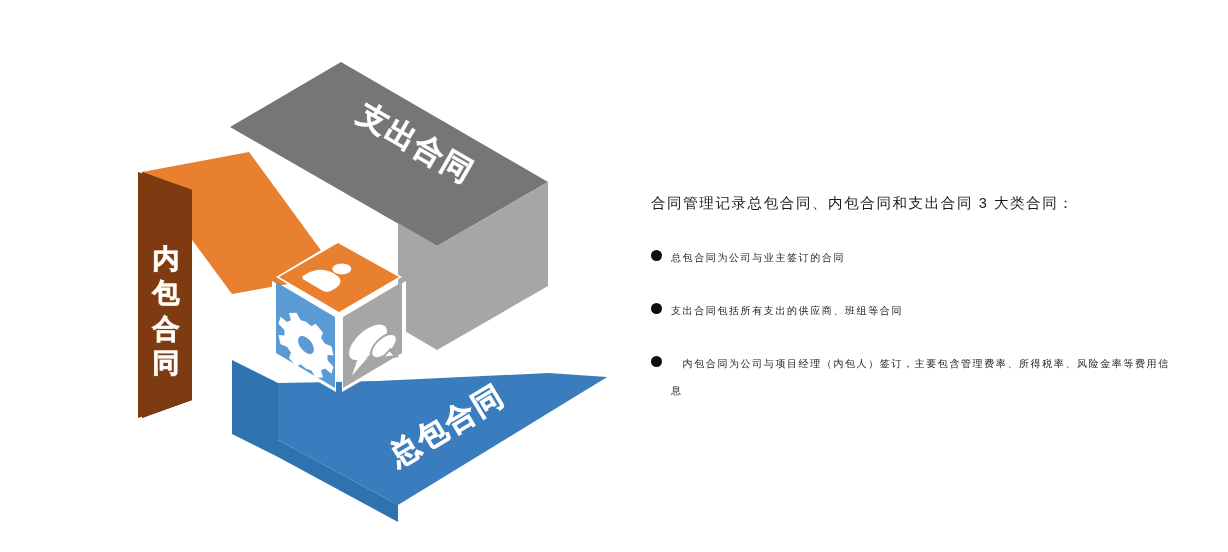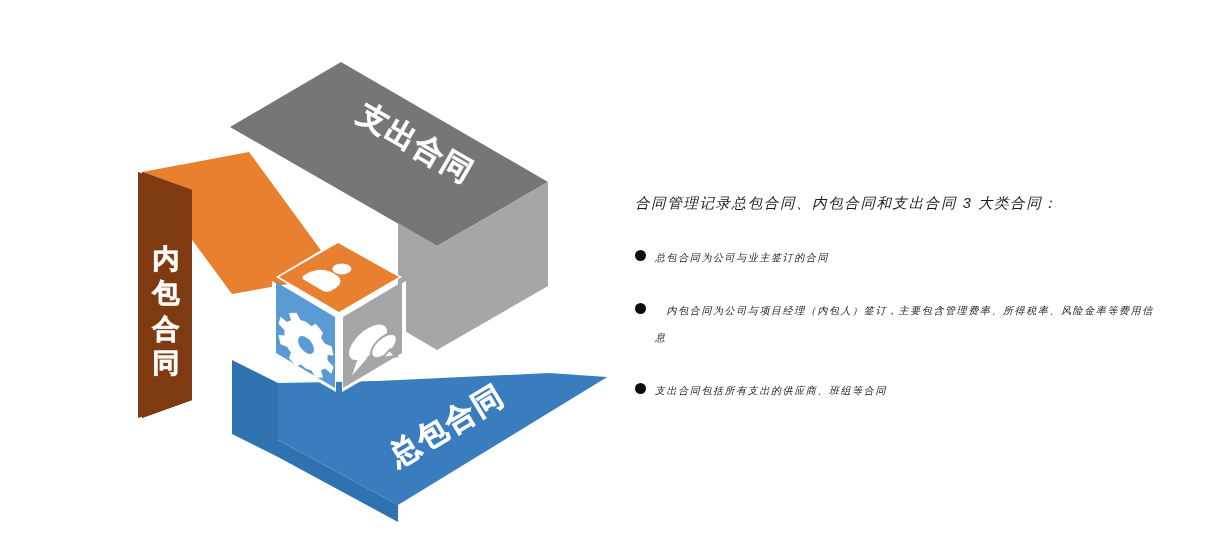--- a/index.html
+++ b/index.html
@@ -27,24 +27,23 @@
     position: absolute;
     left: 0;
     top: 0;
     width: 640px;
     height: 552px;
   }
 
   
   #description-panel {
     position: absolute;
-    left: 635px;
+    left: 651px;
     top: 190px;
     width: 540px;
-    font-style: italic;
   }
 
   .desc-line {
     color: #1a1a1a;
     font-size: 14.5px;
     letter-spacing: 1.6px;
     line-height: 26px;
     white-space: nowrap;
   }
 
@@ -181,23 +180,23 @@
 
     <div class="desc-line desc-heading">合同管理记录总包合同、内包合同和支出合同 3 大类合同：</div>
 
     <div class="bullet-row">
       <div class="bullet-dot"></div>
       <div class="bullet-text">总包合同为公司与业主签订的合同</div>
     </div>
 
     <div class="bullet-row">
       <div class="bullet-dot"></div>
+      <div class="bullet-text">支出合同包括所有支出的供应商、班组等合同</div>
+    </div>
+
+    <div class="bullet-row">
+      <div class="bullet-dot"></div>
       <div class="bullet-text bullet-wrapped">　内包合同为公司与项目经理（内包人）签订，主要包含管理费率、所得税率、风险金率等费用信息</div>
     </div>
 
-    <div class="bullet-row">
-      <div class="bullet-dot"></div>
-      <div class="bullet-text">支出合同包括所有支出的供应商、班组等合同</div>
-    </div>
-
   </div>
 
 </div>
 
 </body></html>

